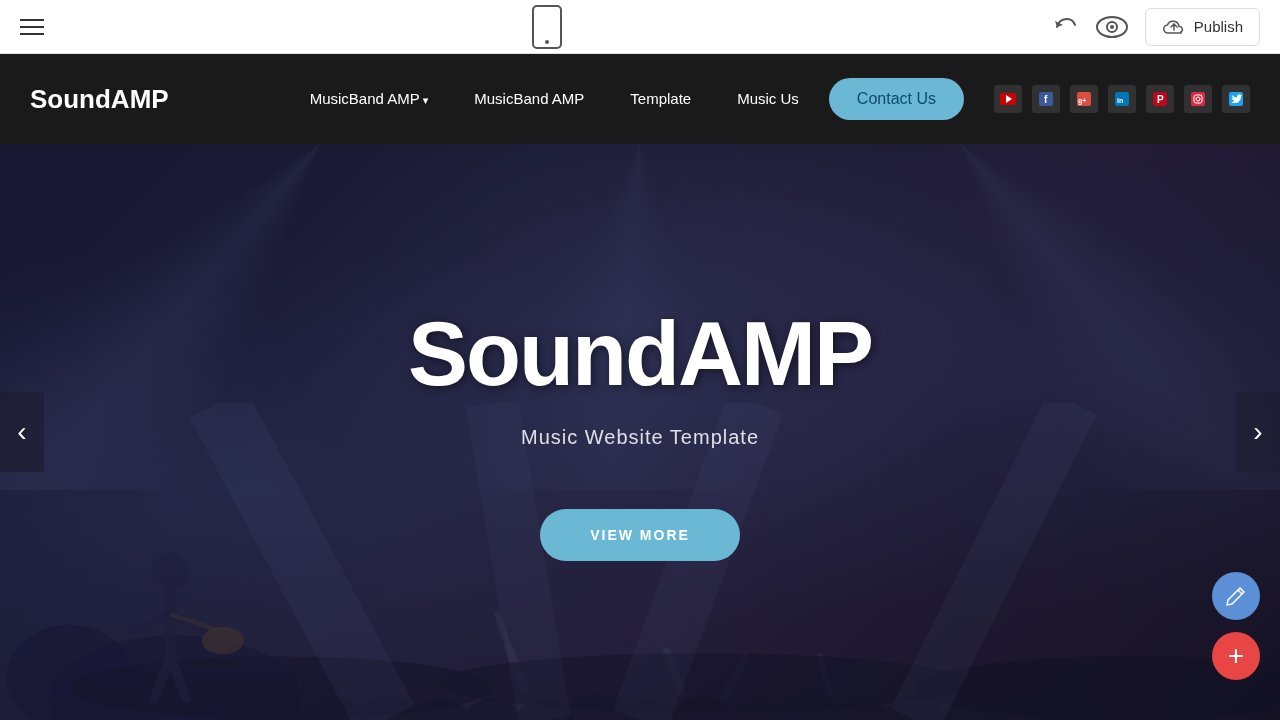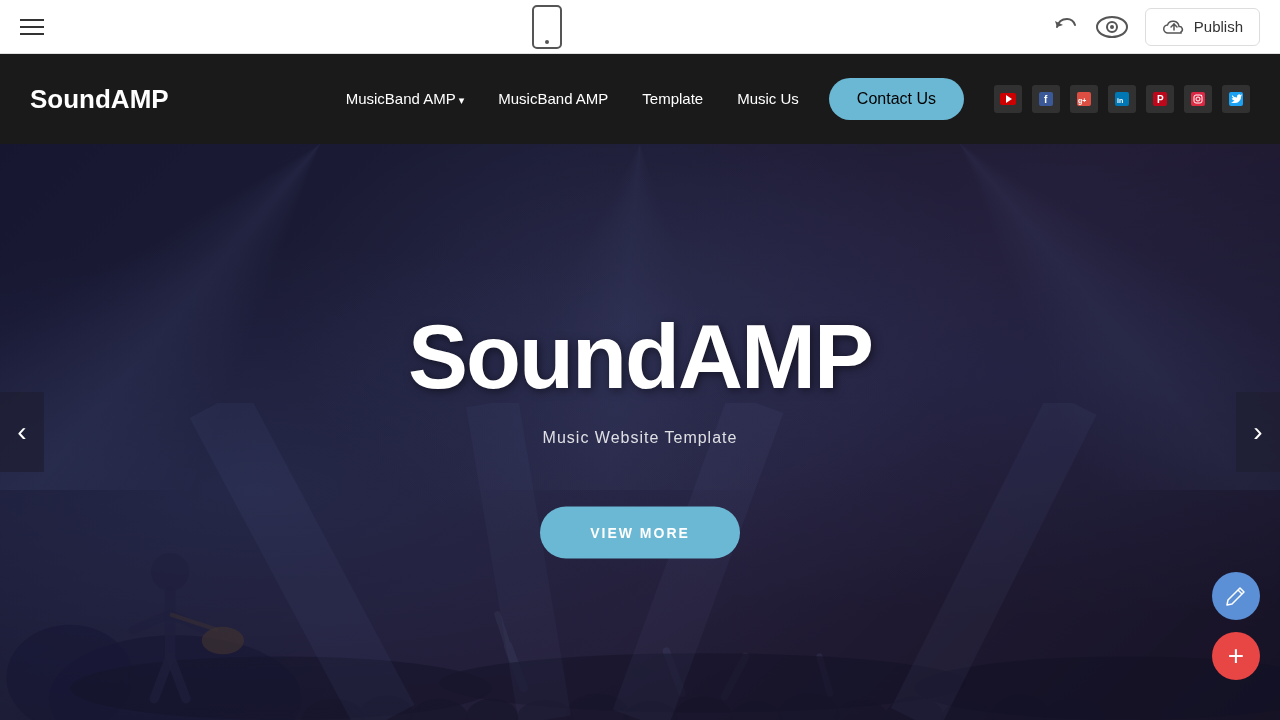--- a/index.html
+++ b/index.html
@@ -59,30 +59,30 @@
       display: flex;
       align-items: center;
       padding: 0 30px;
       position: relative;
       z-index: 10;
     }
     .site-logo {
       color: #fff; font-size: 26px; font-weight: bold; margin-right: auto; min-width: 200px;
     }
     .nav-links {
-      display: flex; align-items: center; gap: 34px; list-style: none; margin-right: 30px;
+      display: flex; align-items: center; gap: 46px; list-style: none; margin-right: 30px;
     }
     .nav-links li a {
       color: #fff; text-decoration: none; font-size: 15px; font-weight: 400;
     }
     .nav-links li a.dropdown::after {
       content: ' ▾'; font-size: 11px;
     }
     .contact-btn {
-      background: #6bb8d4; color: #000000; border: none; border-radius: 50px;
+      background: #6bb8d4; color: #0c4a6e; border: none; border-radius: 50px;
       padding: 12px 28px; font-size: 16px; cursor: pointer; font-weight: 500;
       margin-right: 30px; white-space: nowrap;
     }
     .social-icons {
       display: flex; align-items: center; gap: 10px;
     }
     .social-icon {
       width: 28px; height: 28px; display: flex; align-items: center; justify-content: center;
       color: #fff; font-size: 14px; cursor: pointer;
       background: rgba(255,255,255,0.1); border-radius: 3px;
@@ -124,21 +124,21 @@
     .hero-content {
       position: absolute; top: 50%; left: 50%; transform: translate(-50%, -50%);
       text-align: center; color: #fff; width: 100%;
     }
     .hero-title {
       font-size: 90px; font-weight: 900; color: #fff;
       letter-spacing: -2px; margin-bottom: 20px;
       text-shadow: 2px 2px 10px rgba(0,0,0,0.5);
     }
     .hero-subtitle {
-      font-size: 16px; font-weight: 300; color: rgba(255,255,255,0.85);
+      font-size: 20px; font-weight: 300; color: rgba(255,255,255,0.85);
       margin-bottom: 40px; letter-spacing: 1px;
     }
     .view-more-btn {
       background: #6bb8d4; color: #fff; border: none; border-radius: 50px;
       padding: 18px 50px; font-size: 14px; font-weight: 700; cursor: pointer;
       letter-spacing: 2px; text-transform: uppercase; margin-top: 20px;
     }
 
     
     .carousel-arrow {

